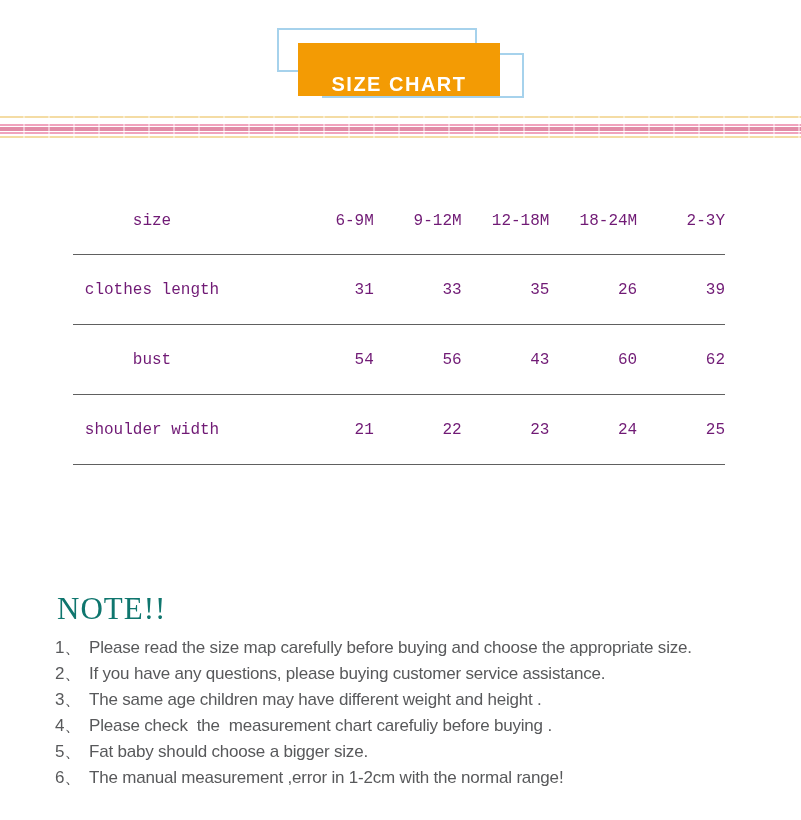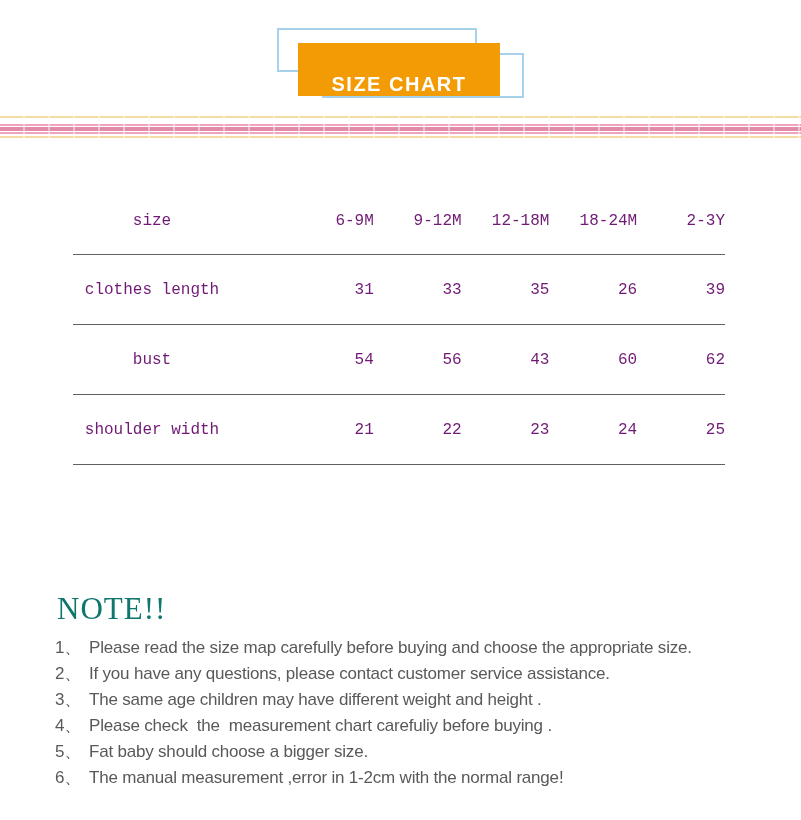--- a/index.html
+++ b/index.html
@@ -176,21 +176,21 @@
 
   <div class="note-heading">NOTE!!</div>
 
   <div class="notes-list">
     <div class="note-item">
       <span class="note-num">1、</span>
       <span class="note-text">Please read the size map carefully before buying and choose the appropriate size.</span>
     </div>
     <div class="note-item">
       <span class="note-num">2、</span>
-      <span class="note-text">If you have any questions, please contact customer service assistance.</span>
+      <span class="note-text">If you have any questions, please buying customer service assistance.</span>
     </div>
     <div class="note-item">
       <span class="note-num">3、</span>
       <span class="note-text">The same age children may have different weight and height .</span>
     </div>
     <div class="note-item">
       <span class="note-num">4、</span>
       <span class="note-text">Please check  the  measurement chart carefuliy before buying .</span>
     </div>
     <div class="note-item">

